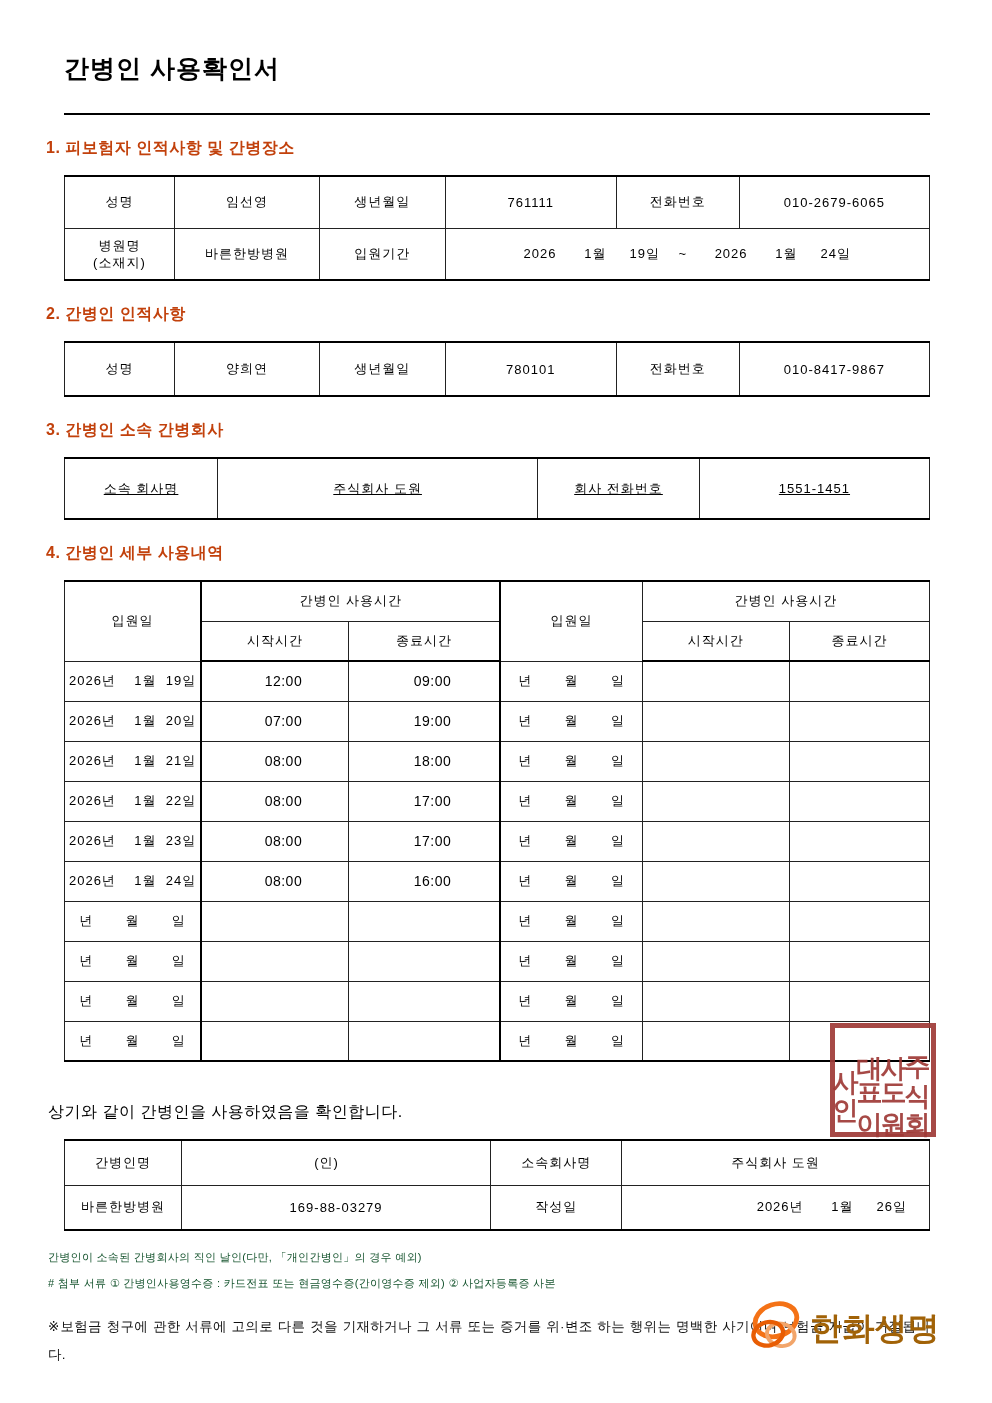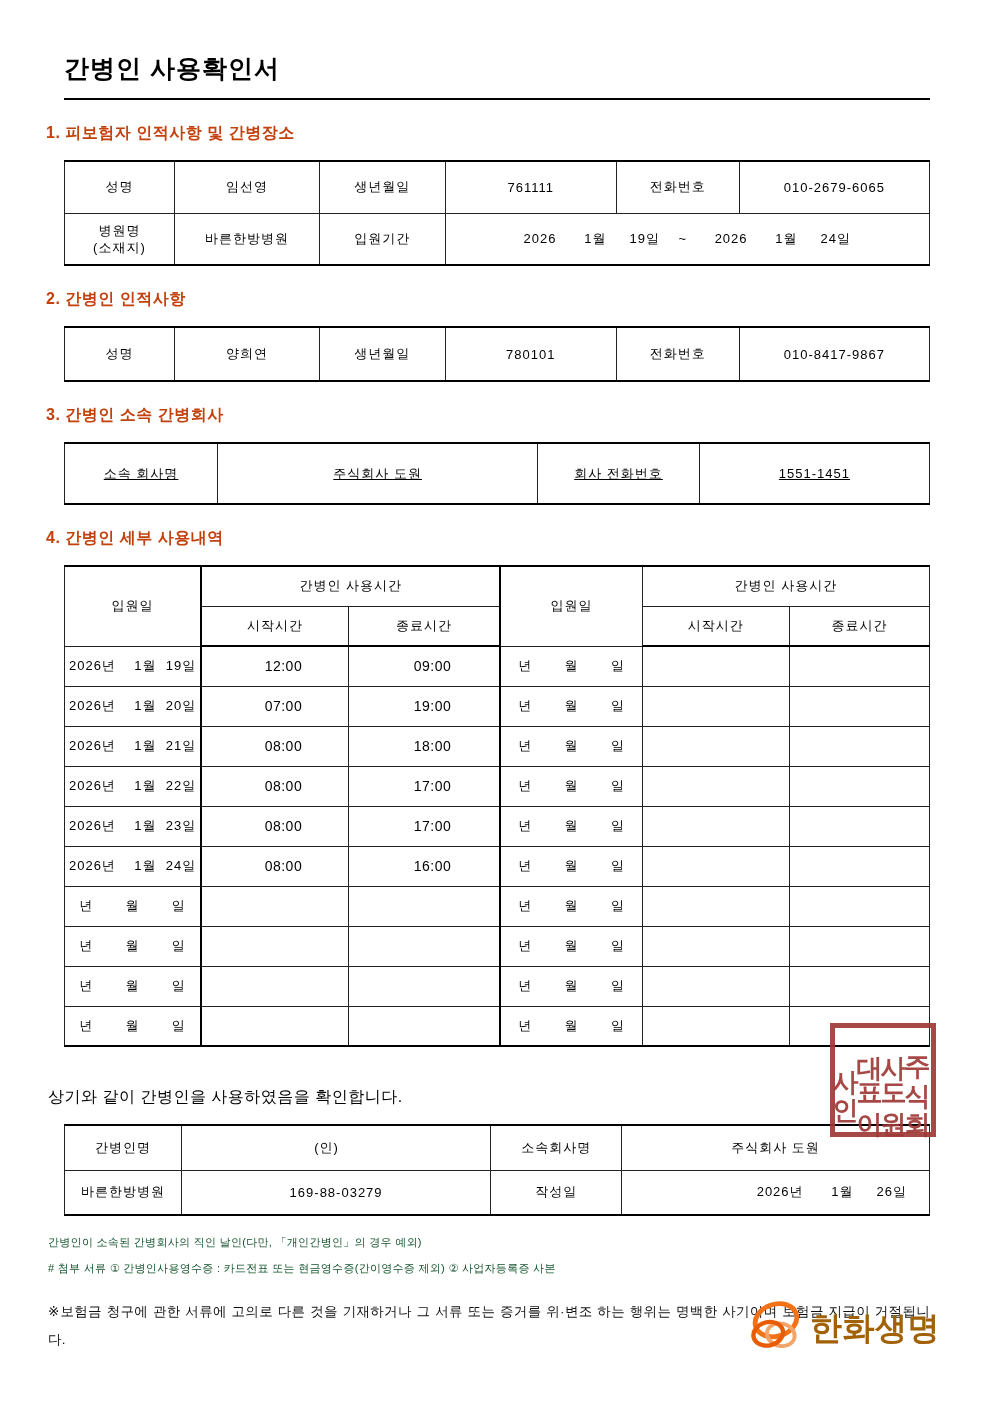--- a/index.html
+++ b/index.html
@@ -15,21 +15,21 @@
     height: 1403px;
     background: #fff;
     overflow: hidden;
   }
   .content { padding: 0 62px 0 46px; }
 
   
   .title-block {
     margin: 52px 0 0 18px;
     border-bottom: 2px solid #000;
-    padding-bottom: 13px;
+    padding-bottom: 28px;
   }
   .doc-title {
     font-size: 25px;
     font-weight: bold;
     letter-spacing: 1px;
   }
 
   
   .section-heading {
     margin-top: 23px;

